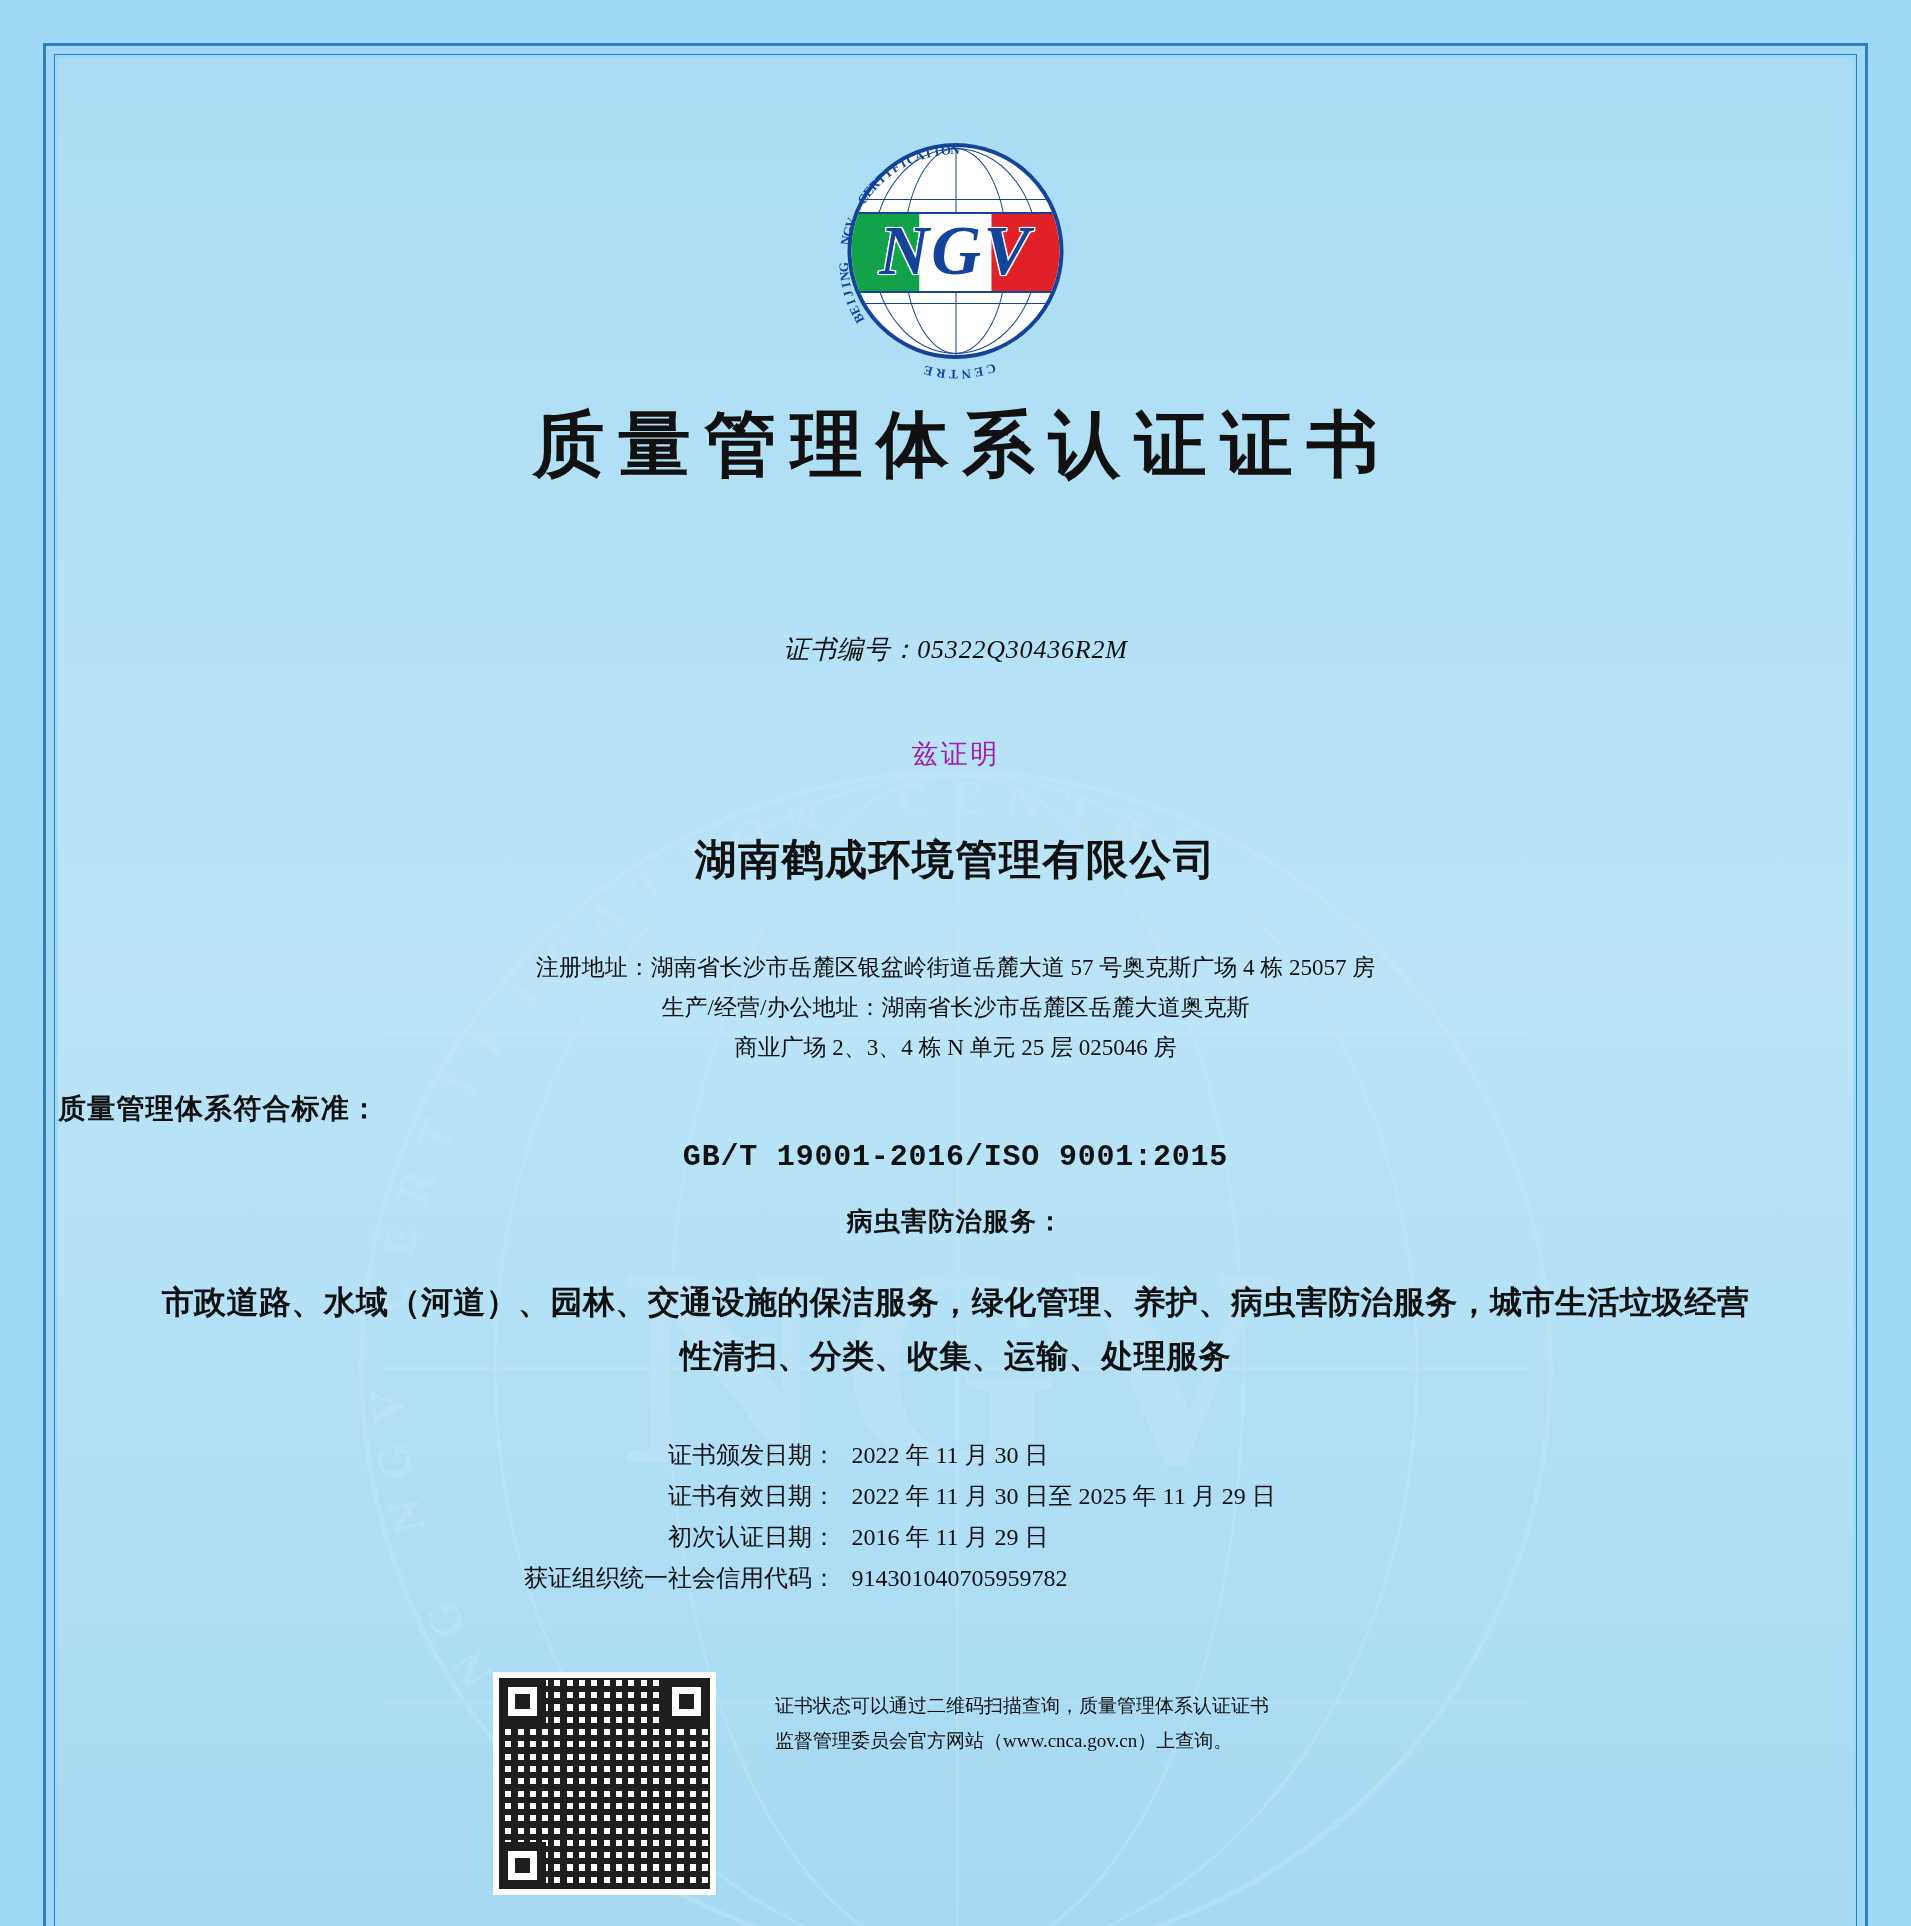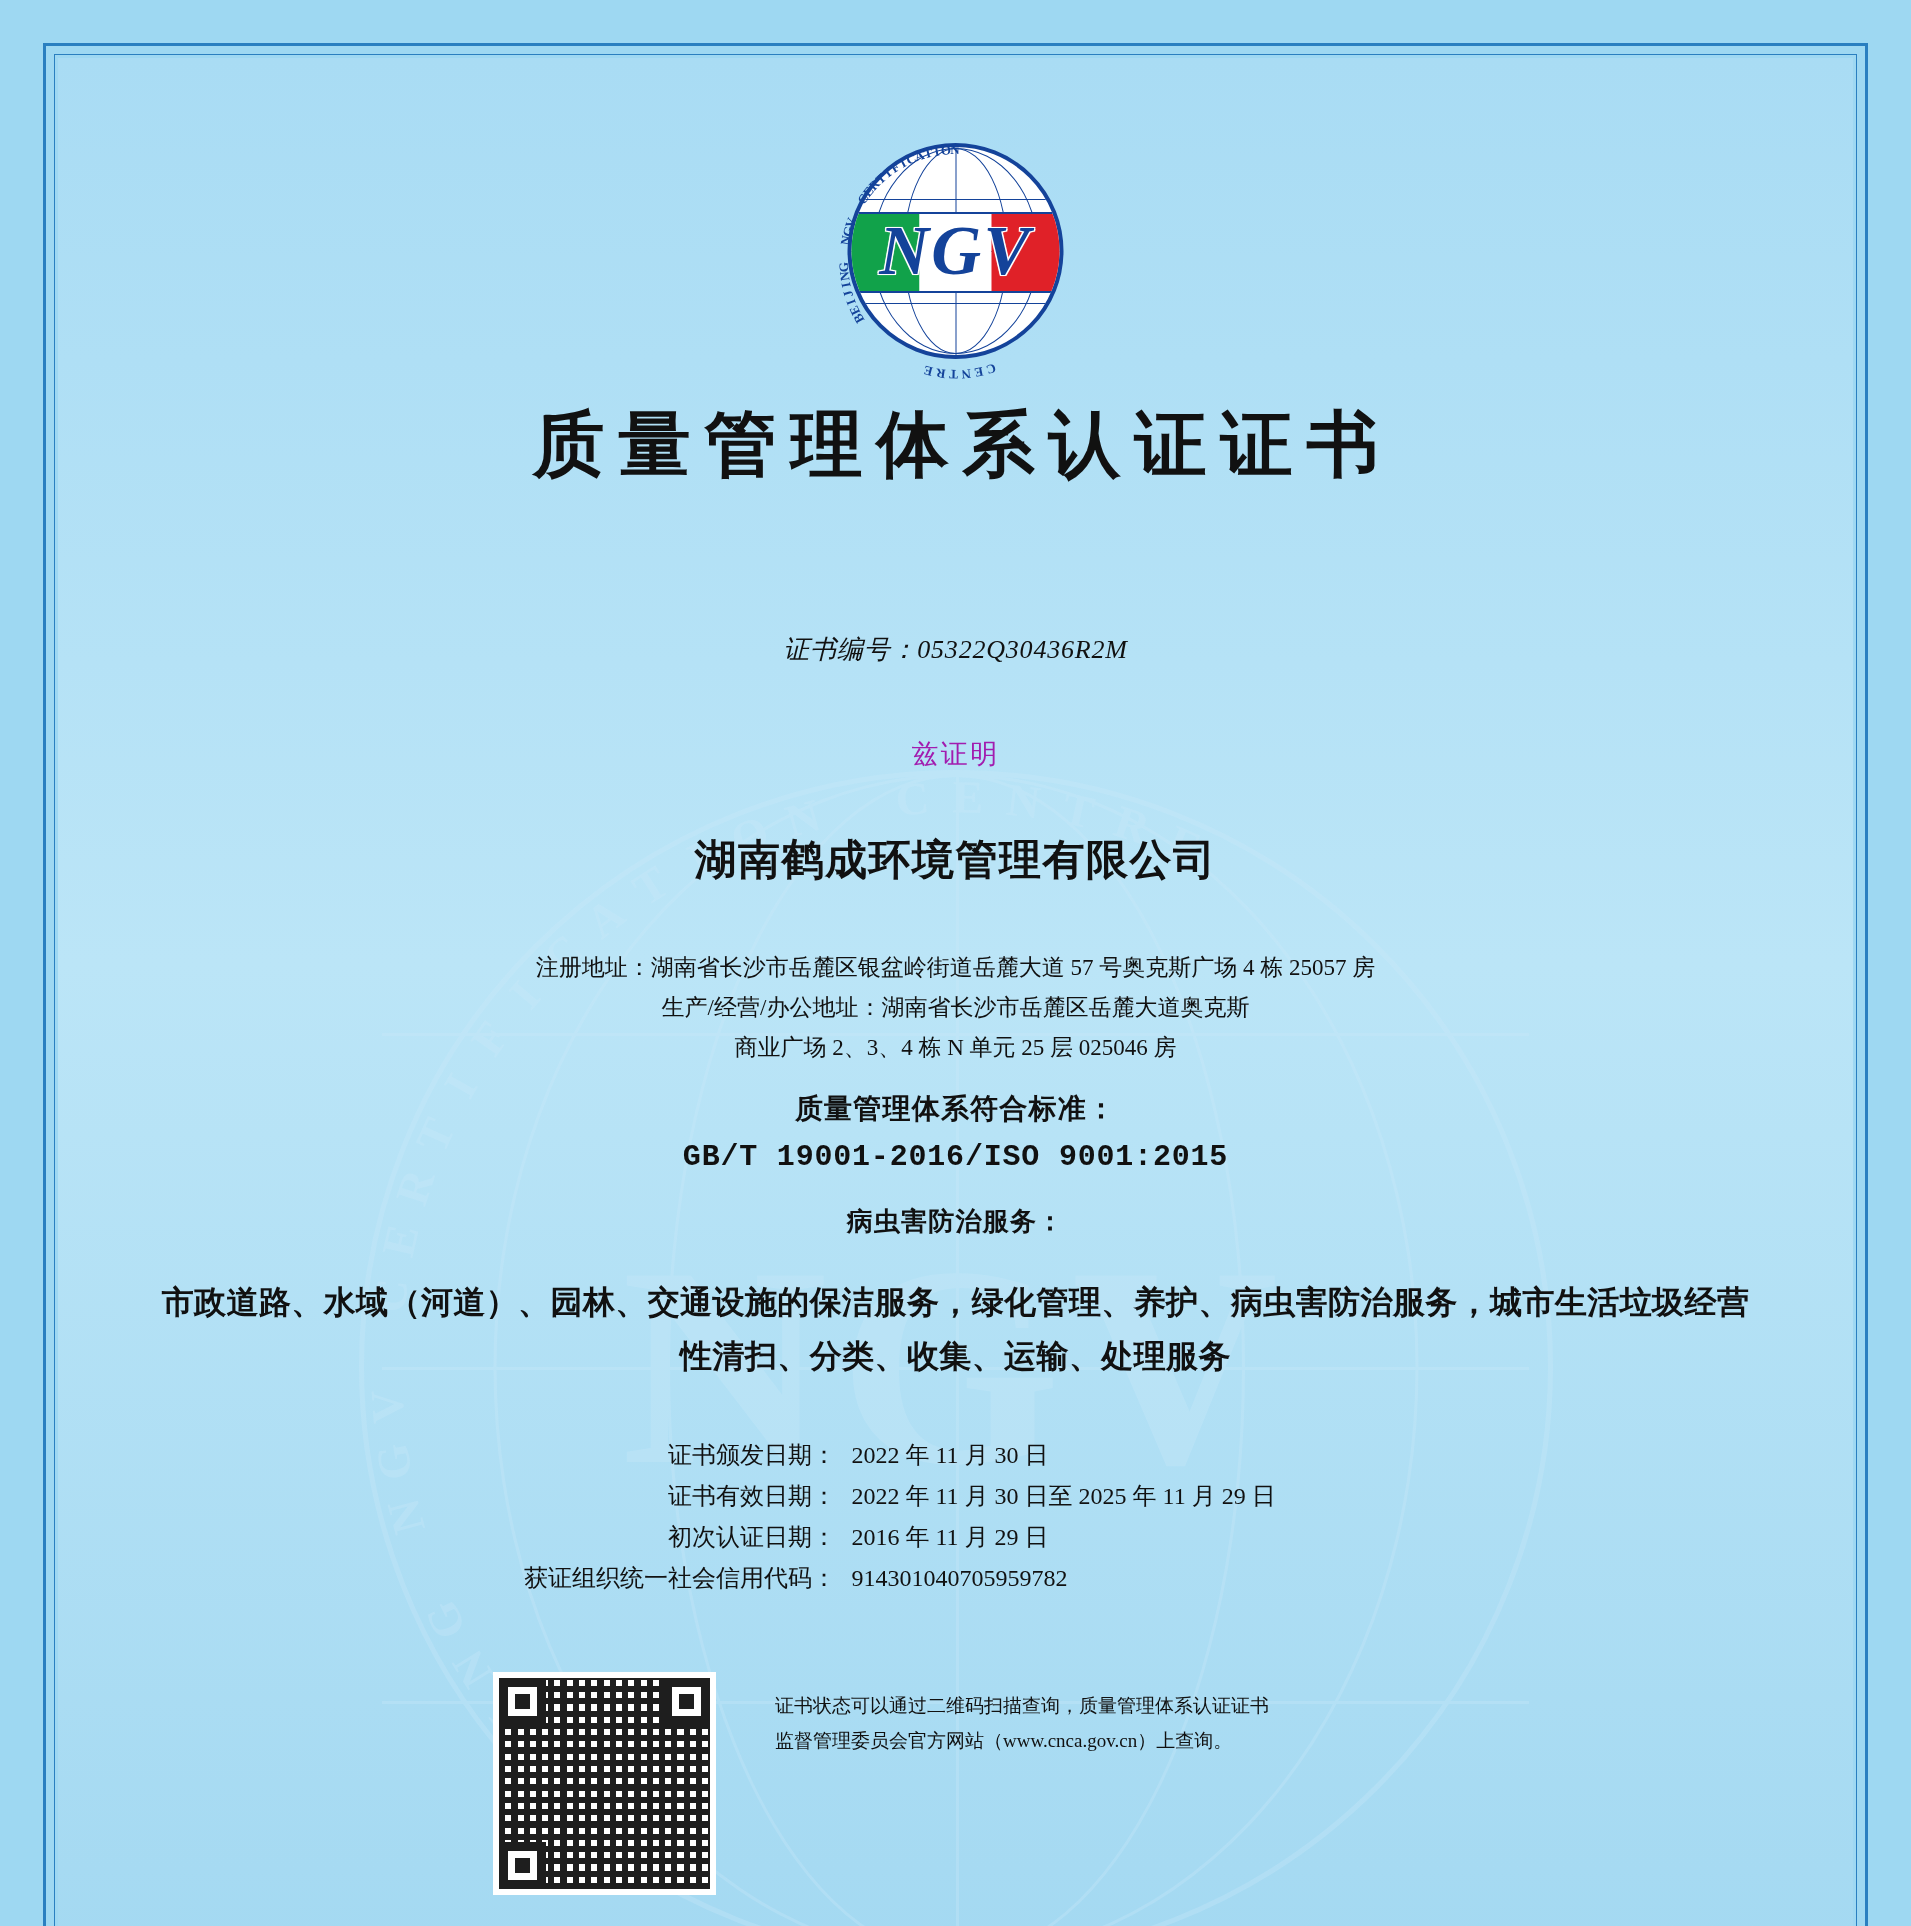--- a/index.html
+++ b/index.html
@@ -264,21 +264,20 @@
     text-align: center;
     font-size: 23px;
     line-height: 40px;
     color: #111;
   }
 
   .std-label {
     position: absolute;
     left: 0; right: 0;
     top: 1032px;
-    text-align: center;
     font-size: 28px;
     font-weight: bold;
     color: #111;
     letter-spacing: 1.2px;
   }
   .std-value {
     position: absolute;
     left: 0; right: 0;
     top: 1082px;
     text-align: center;

